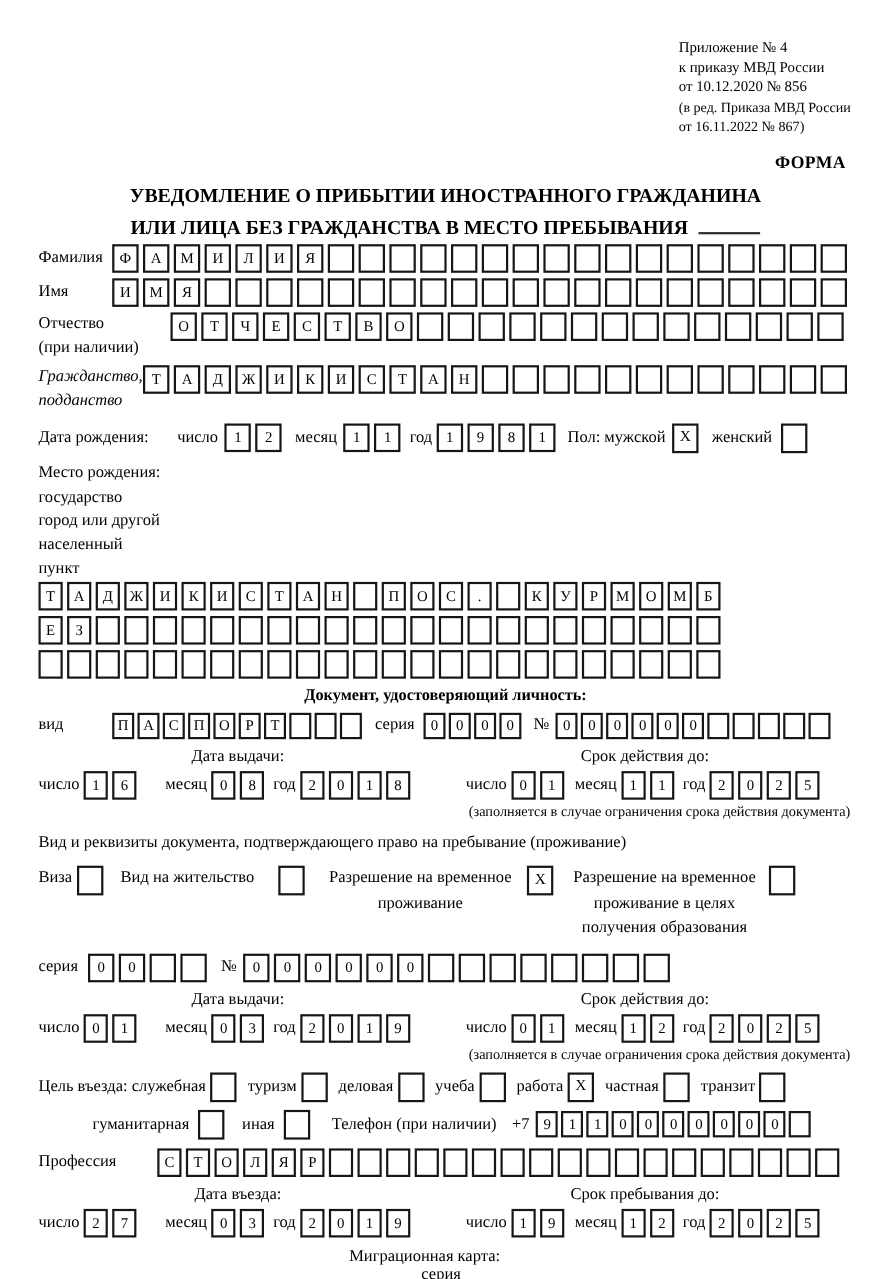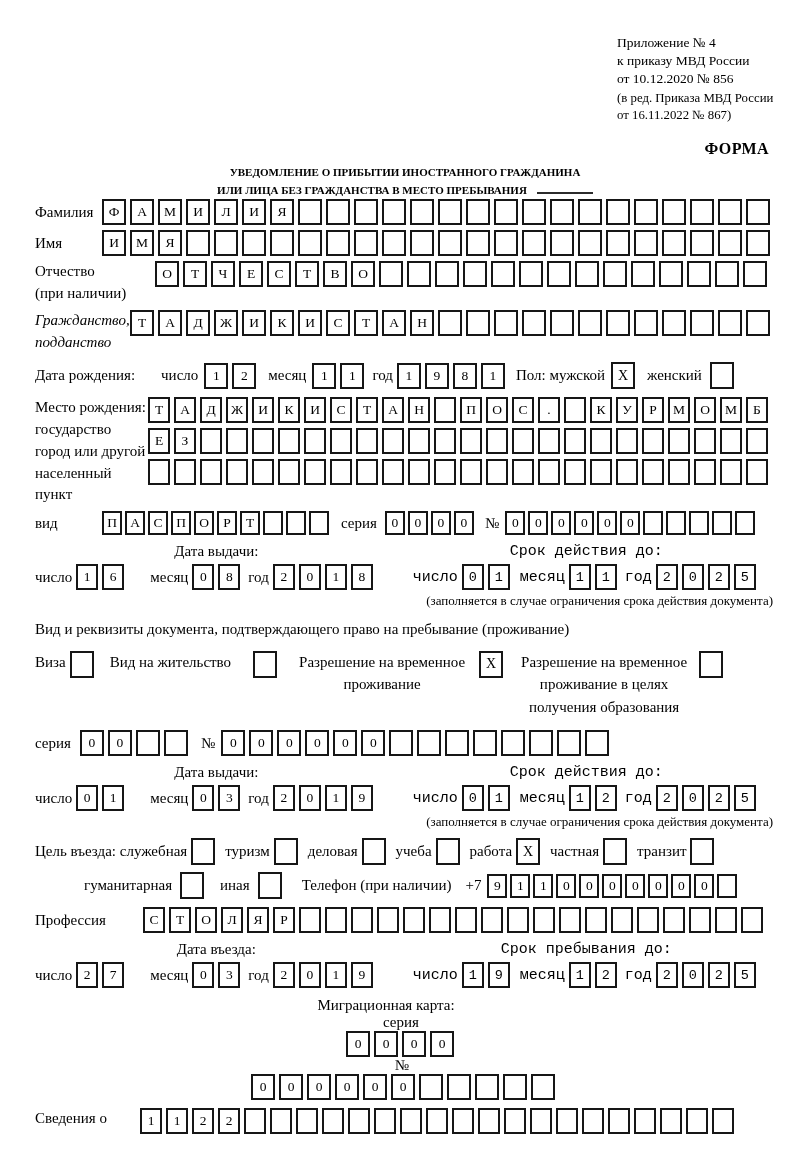--- a/index.html
+++ b/index.html
@@ -8,21 +8,21 @@
     width:800px; height:1163px; background:#ffffff; color:#000;
     font-family:"Liberation Serif", serif; font-size:15px;
   }
   .page { padding:34px 25px 14px 35px; }
 
   .annex { margin-left:582px; font-size:13.5px; line-height:1.32; }
   .annex .sub { font-size:12.8px; }
   .annex .sub-first { margin-top:3px; }
   .forma { text-align:right; font-weight:bold; font-size:16px; margin:16px 6px 4px 0; letter-spacing:0.4px; }
 
-  .title { text-align:center; font-weight:bold; font-size:11px; line-height:1.6; margin-top:6px; }
+  .title { text-align:center; font-weight:bold; font-size:18px; line-height:1.6; margin-top:6px; }
   .blank { display:inline-block; width:56px; border-bottom:2px solid #2b2b2b; margin-left:10px; }
 
   .sect { font-weight:bold; font-size:14.6px; text-align:center; margin:18px 0 13px; }
 
   .row { display:flex; align-items:center; margin-bottom:5px; }
   .row.top { align-items:flex-start; }
   .lbl { flex-shrink:0; }
   .mlbl { flex-shrink:0; line-height:1.45; }
   .cells { display:inline-flex; flex-shrink:0; }
   .cell {
@@ -38,21 +38,21 @@
   }
   .cellcol { display:flex; flex-direction:column; gap:5px; }
 
   .w67 { width:67px; } .w95 { width:95px;font-style:italic; } .w113 { width:113px; }
   .w120 { width:120px; } .w80 { width:80px; } .w105 { width:105px; }
 
   .doc-head { text-align:center; font-weight:bold; font-size:14.8px; margin:7px 0 7px; }
 
   .datepair { display:flex; margin:8px 0 2px; }
   .dp-half-l { width:49%; }
-  .dp-half-r { width:51%;font-family:Liberation Mono, monospace; }
+  .dp-half-r { width:51%; }
   .dp-head { text-align:center; margin-bottom:4px; }
   .dp-row { display:flex; align-items:center; }
   .dp-row .t { margin-right:4px; flex-shrink:0; }
   .gap24 { margin-right:22px !important; }
   .footnote { text-align:right; font-size:13px; margin:3px 2px 8px 0; }
 
   .intro { line-height:1.7; margin-top:4px; }
 
   .permits { display:flex; align-items:flex-start; margin:8px 0 12px; }
   .permit { display:flex; align-items:flex-start; }
@@ -225,21 +225,21 @@
         <span class="cell">9</span>
         <span class="cell">8</span>
         <span class="cell">1</span>
       </span>
     <span class="t" style="margin-right:6px;">Пол: мужской</span>
     <span class="cb">X</span>
     <span class="t" style="margin:0 8px 0 12px;">женский</span>
     <span class="cb"></span>
   </div>
 
-  <div class="row top" style="margin-top:8px;">
+  <div class="row top" style="margin-top:8px;flex-direction:column;">
     <span class="mlbl w113">
       <div>Место рождения:</div>
       <div>государство</div>
       <div>город или другой</div>
       <div>населенный пункт</div>
     </span>
     <span class="cellcol">
       <span class="cells c26">
           <span class="cell">Т</span>
           <span class="cell">А</span>
@@ -314,20 +314,21 @@
           <span class="cell"></span>
           <span class="cell"></span>
           <span class="cell"></span>
           <span class="cell"></span>
           <span class="cell"></span>
           <span class="cell"></span>
         </span>
     </span>
   </div>
 
+  <div class="doc-head">Документ, удостоверяющий личность:</div>
 
   <div class="row">
     <span class="lbl w67">вид</span>
     <span class="cells c23" style="margin-right:9px;">
         <span class="cell">П</span>
         <span class="cell">А</span>
         <span class="cell">С</span>
         <span class="cell">П</span>
         <span class="cell">О</span>
         <span class="cell">Р</span>

